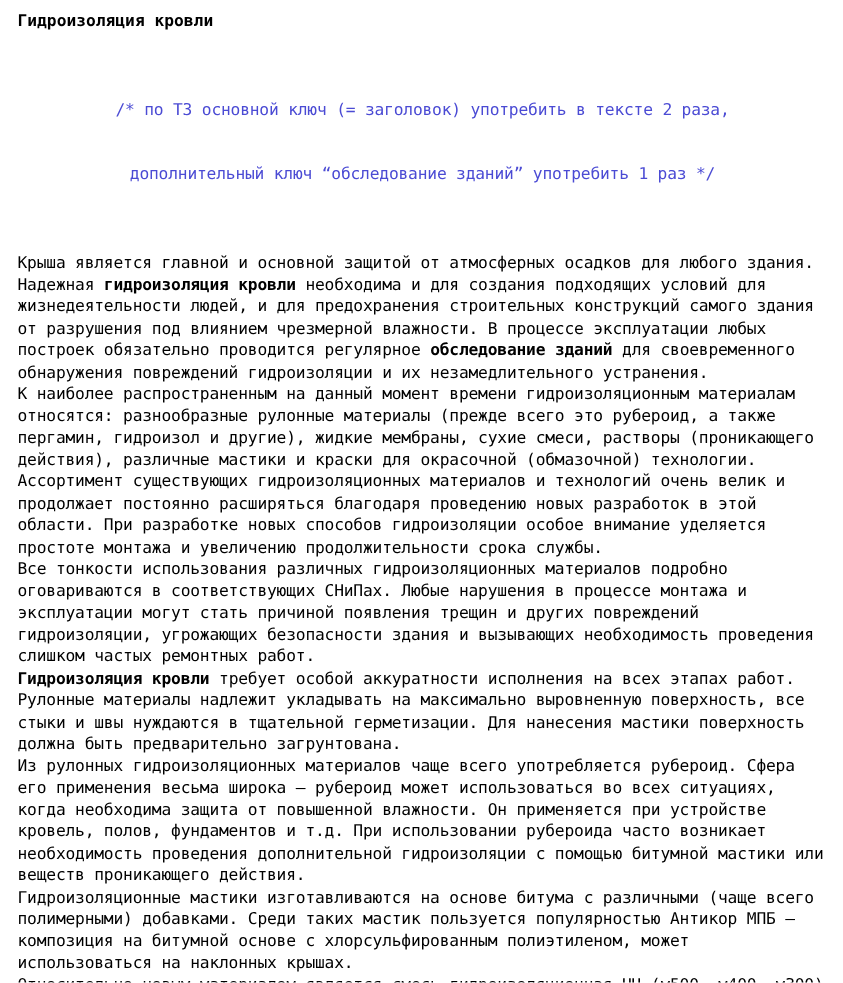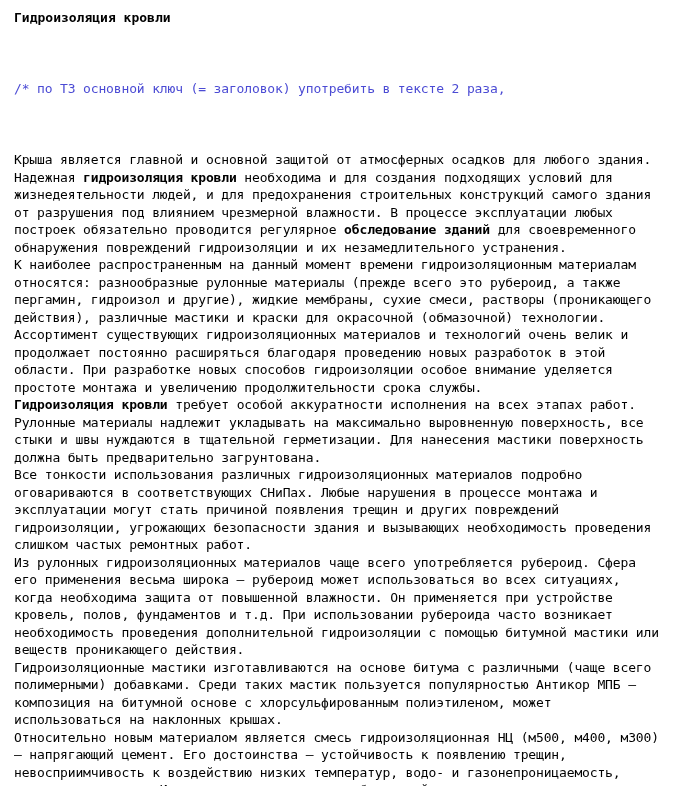--- a/index.html
+++ b/index.html
@@ -29,20 +29,21 @@
     letter-spacing: 0px;
     color: #000000;
   }
   .comment-block {
     color: #4b4bd4;
     font-size: 13px;
     line-height: 17px;
     margin: 20px 0 0 0;
     white-space: pre-wrap;
     letter-spacing: -0.15px;
+    text-align: center;
   }
   .body-block {
     font-size: 13px;
     line-height: 17.5px;
     margin: 20px 0 0 0;
     color: #000000;
     letter-spacing: -0.15px;
   }
   .para {
     margin: 0;
@@ -57,26 +58,27 @@
 </style>
 </head>
 <body>
 
 <div class="page">
 
   <h1 class="doc-title">Гидроизоляция кровли</h1>
 
   <div class="comment-block" style="color: rgb(75, 75, 212);">
     <div>/* по ТЗ основной ключ (= заголовок) употребить в тексте 2 раза,</div>
+    <div>дополнительный ключ “обследование зданий” употребить 1 раз */</div>
   </div>
 
   <div class="body-block">
     <p class="para">Крыша является главной и основной защитой от атмосферных осадков для любого здания. Надежная <b class="kw">гидроизоляция кровли</b> необходима и для создания подходящих условий для жизнедеятельности людей, и для предохранения строительных конструкций самого здания от разрушения под влиянием чрезмерной влажности. В процессе эксплуатации любых построек обязательно проводится регулярное <b class="kw">обследование зданий</b> для своевременного обнаружения повреждений гидроизоляции и их незамедлительного устранения.</p>
     <p class="para">К наиболее распространенным на данный момент времени гидроизоляционным материалам относятся: разнообразные рулонные материалы (прежде всего это рубероид, а также пергамин, гидроизол и другие), жидкие мембраны, сухие смеси, растворы (проникающего действия), различные мастики и краски для окрасочной (обмазочной) технологии.</p>
     <p class="para">Ассортимент существующих гидроизоляционных материалов и технологий очень велик и продолжает постоянно расширяться благодаря проведению новых разработок в этой области. При разработке новых способов гидроизоляции особое внимание уделяется простоте монтажа и увеличению продолжительности срока службы.</p>
+    <p class="para">Все тонкости использования различных гидроизоляционных материалов подробно оговариваются в соответствующих СНиПах. Любые нарушения в процессе монтажа и эксплуатации могут стать причиной появления трещин и других повреждений гидроизоляции, угрожающих безопасности здания и вызывающих необходимость проведения слишком частых ремонтных работ.</p>
     <p class="para"><b class="kw">Гидроизоляция кровли</b> требует особой аккуратности исполнения на всех этапах работ. Рулонные материалы надлежит укладывать на максимально выровненную поверхность, все стыки и швы нуждаются в тщательной герметизации. Для нанесения мастики поверхность должна быть предварительно загрунтована.</p>
-    <p class="para">Все тонкости использования различных гидроизоляционных материалов подробно оговариваются в соответствующих СНиПах. Любые нарушения в процессе монтажа и эксплуатации могут стать причиной появления трещин и других повреждений гидроизоляции, угрожающих безопасности здания и вызывающих необходимость проведения слишком частых ремонтных работ.</p>
     <p class="para">Из рулонных гидроизоляционных материалов чаще всего употребляется рубероид. Сфера его применения весьма широка – рубероид может использоваться во всех ситуациях, когда необходима защита от повышенной влажности. Он применяется при устройстве кровель, полов, фундаментов и т.д. При использовании рубероида часто возникает необходимость проведения дополнительной гидроизоляции с помощью битумной мастики или веществ проникающего действия.</p>
     <p class="para">Гидроизоляционные мастики изготавливаются на основе битума с различными (чаще всего полимерными) добавками. Среди таких мастик пользуется популярностью Антикор МПБ – композиция на битумной основе с хлорсульфированным полиэтиленом, может использоваться на наклонных крышах.</p>
     <p class="para">Относительно новым материалом является смесь гидроизоляционная НЦ (м500, м400, м300) – напрягающий цемент. Его достоинства – устойчивость к появлению трещин, невосприимчивость к воздействию низких температур, водо- и газонепроницаемость, высокая прочность. Используется для создания бесшовной гидроизоляции, пригоден для строительства и ремонта различных подземных сооружений (туннелей, подвалов и других).</p>
   </div>
 
 </div>
 
 </body></html>

